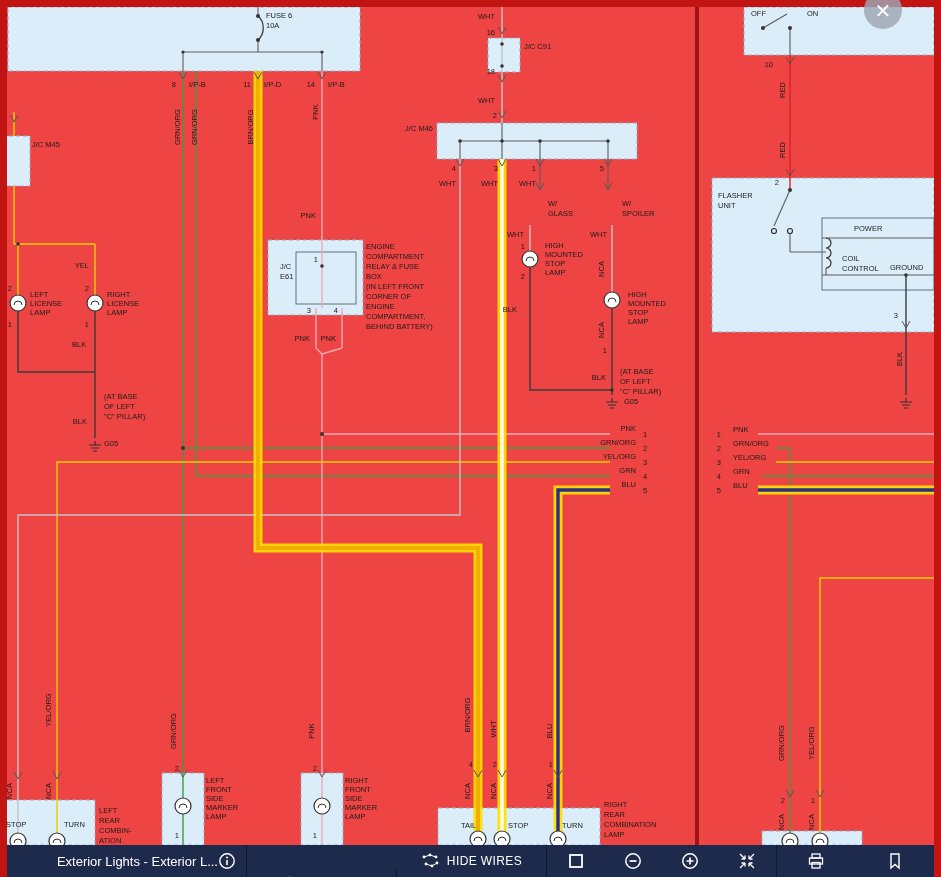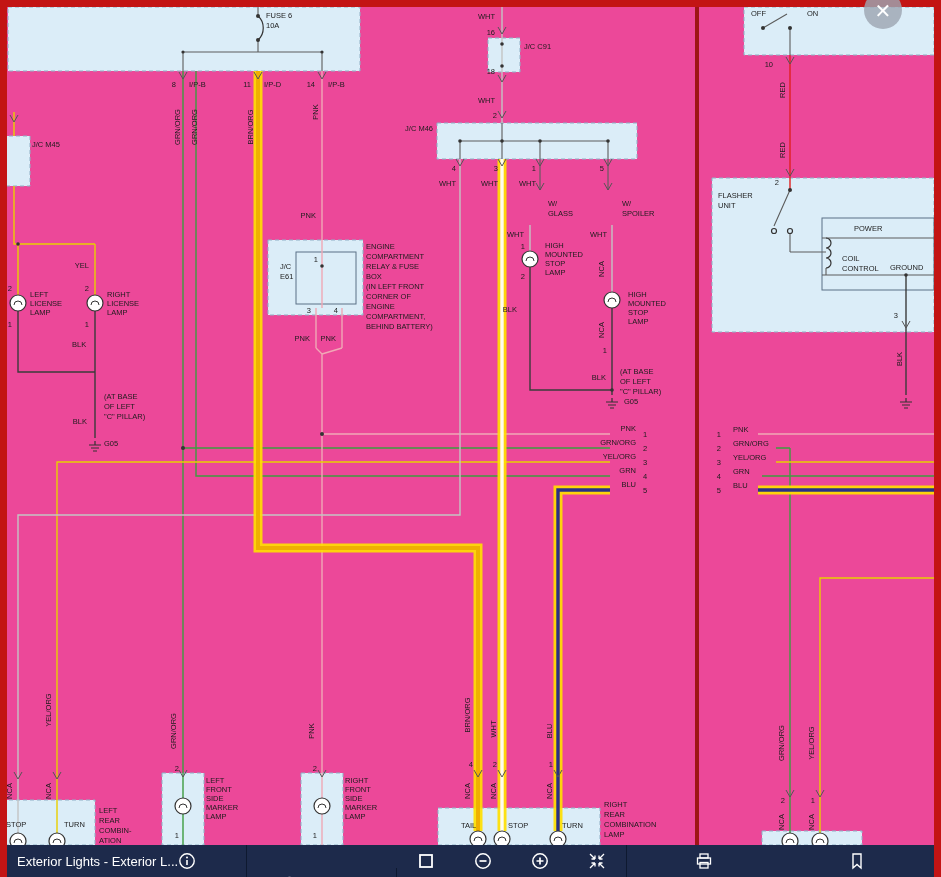--- a/index.html
+++ b/index.html
@@ -1,16 +1,16 @@
 <!DOCTYPE html>
 <html><head>
 <meta charset="utf-8">
 <style>
   html,body{margin:0;padding:0;background:#fff;}
-  #app{position:relative;width:941px;height:877px;overflow:hidden;background:#ec4899;font-family:"Liberation Sans",sans-serif;}
+  #app{position:relative;width:941px;height:877px;overflow:hidden;background:#ef4444;font-family:"Liberation Sans",sans-serif;}
   
   .frame-top{position:absolute;left:0;top:0;width:941px;height:7px;background:#c31414;z-index:3;}
   .frame-left{position:absolute;left:0;top:0;width:7px;height:877px;background:#c31414;z-index:3;}
   .frame-right{position:absolute;right:0;top:0;width:7px;height:877px;background:#c31414;z-index:3;}
   .page-divider{position:absolute;left:695px;top:7px;width:4px;height:838px;background:#9e1515;z-index:2;}
   .close-btn{position:absolute;left:864px;top:-9px;width:38px;height:38px;border-radius:50%;
     background:rgba(158,166,178,.82);color:#fff;font-size:20px;line-height:40px;text-align:center;z-index:5;cursor:pointer;}
   
   #diagram{position:absolute;left:0;top:0;z-index:1;}
   #diagram text{font-family:"Liberation Sans",sans-serif;font-size:7.5px;fill:#1c1c1c;}
@@ -26,21 +26,21 @@
   .wd{stroke:#5c5c5c;fill:none;stroke-width:1.1;}
   .glow{stroke:#ffdf00;stroke-width:9;fill:none;opacity:.92;}
   .core-o{stroke:#efb000;stroke-width:4;fill:none;}
   .core-w{stroke:#fffdf0;stroke-width:3.4;fill:none;}
   .core-b{stroke:#283084;stroke-width:3.4;fill:none;}
   .dot{fill:#333;stroke:none;}
   .sym{stroke:#333;fill:none;stroke-width:1.2;}
   
   .toolbar{position:absolute;left:7px;top:845px;width:927px;height:32px;background:#1d2a4b;display:flex;z-index:4;color:#fff;}
   .tb-cell{display:flex;align-items:center;border-right:1px solid #0e1930;box-sizing:border-box;height:100%;}
-  .c1{width:240px;justify-content:flex-start;padding:0 10px;}
+  .c1{width:240px;justify-content:flex-end;padding:0 10px;}
   .c2{width:150px;justify-content:center;gap:8px;cursor:pointer;margin-top:23px;}
   .c3{width:150px;justify-content:center;gap:8px;cursor:pointer;}
   .c4{width:230px;justify-content:space-around;}
   .c5{flex:1;justify-content:space-around;border-right:none;}
   .tb-title-text{font-size:13px;white-space:nowrap;overflow:hidden;text-overflow:ellipsis;max-width:192px;}
   .tb-label{font-size:12px;letter-spacing:.4px;}
   .tb-ic{width:18px;height:18px;display:block;cursor:pointer;}
 </style>
 </head>
 <body>
@@ -374,20 +374,32 @@
       <path d="M9,8 V13" stroke="#fff" stroke-width="1.6"></path>
     </svg>
   </div>
   <div class="tb-cell c2">
     <svg class="tb-ic" viewBox="0 0 18 18">
       <circle cx="7.5" cy="7.5" r="5" fill="none" stroke="#fff" stroke-width="1.6"></circle>
       <path d="M11.2,11.2 L16,16" stroke="#fff" stroke-width="1.8"></path>
     </svg>
     <span class="tb-label">SEARCH</span>
   </div>
+  <div class="tb-cell c3">
+    <svg class="tb-ic" viewBox="0 0 18 18">
+      <circle cx="3" cy="5" r="1.4" fill="#fff"></circle>
+          <circle cx="9" cy="3" r="1.4" fill="#fff"></circle>
+      <circle cx="15" cy="5" r="1.4" fill="#fff"></circle>
+          <circle cx="5" cy="12" r="1.4" fill="#fff"></circle>
+      <circle cx="11" cy="14" r="1.4" fill="#fff"></circle>
+          <circle cx="16" cy="11" r="1.4" fill="#fff"></circle>
+      <path d="M3,5 L9,3 L15,5 M5,12 L11,14 L16,11" stroke="#fff" stroke-width="1" fill="none"></path>
+    </svg>
+    <span class="tb-label">HIDE WIRES</span>
+  </div>
   <div class="tb-cell c4">
     <svg class="tb-ic" viewBox="0 0 18 18">
       <rect x="3" y="3" width="12" height="12" fill="none" stroke="#fff" stroke-width="1.8"></rect>
     </svg>
     <svg class="tb-ic" viewBox="0 0 18 18">
       <circle cx="9" cy="9" r="7.2" fill="none" stroke="#fff" stroke-width="1.5"></circle>
       <path d="M5.5,9 H12.5" stroke="#fff" stroke-width="1.7"></path>
     </svg>
     <svg class="tb-ic" viewBox="0 0 18 18">
       <circle cx="9" cy="9" r="7.2" fill="none" stroke="#fff" stroke-width="1.5"></circle>

